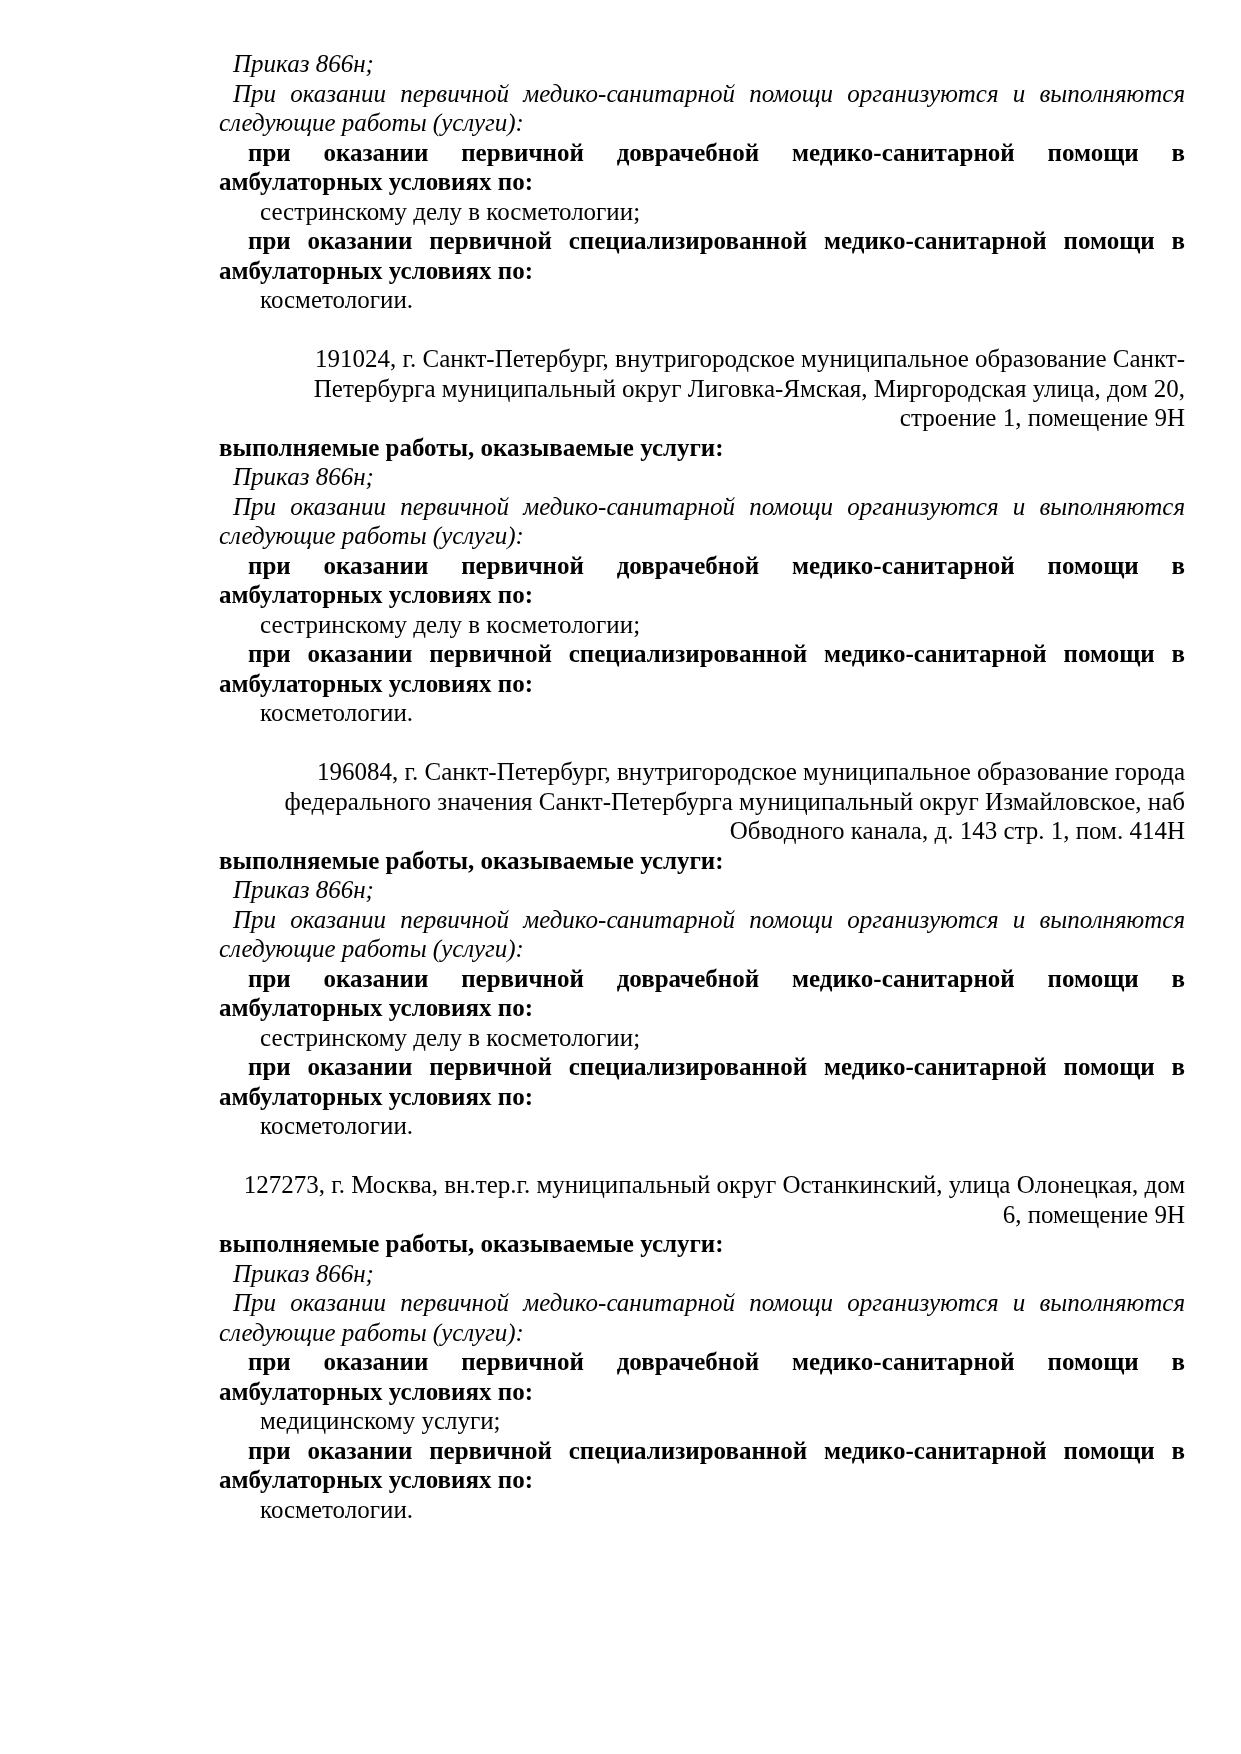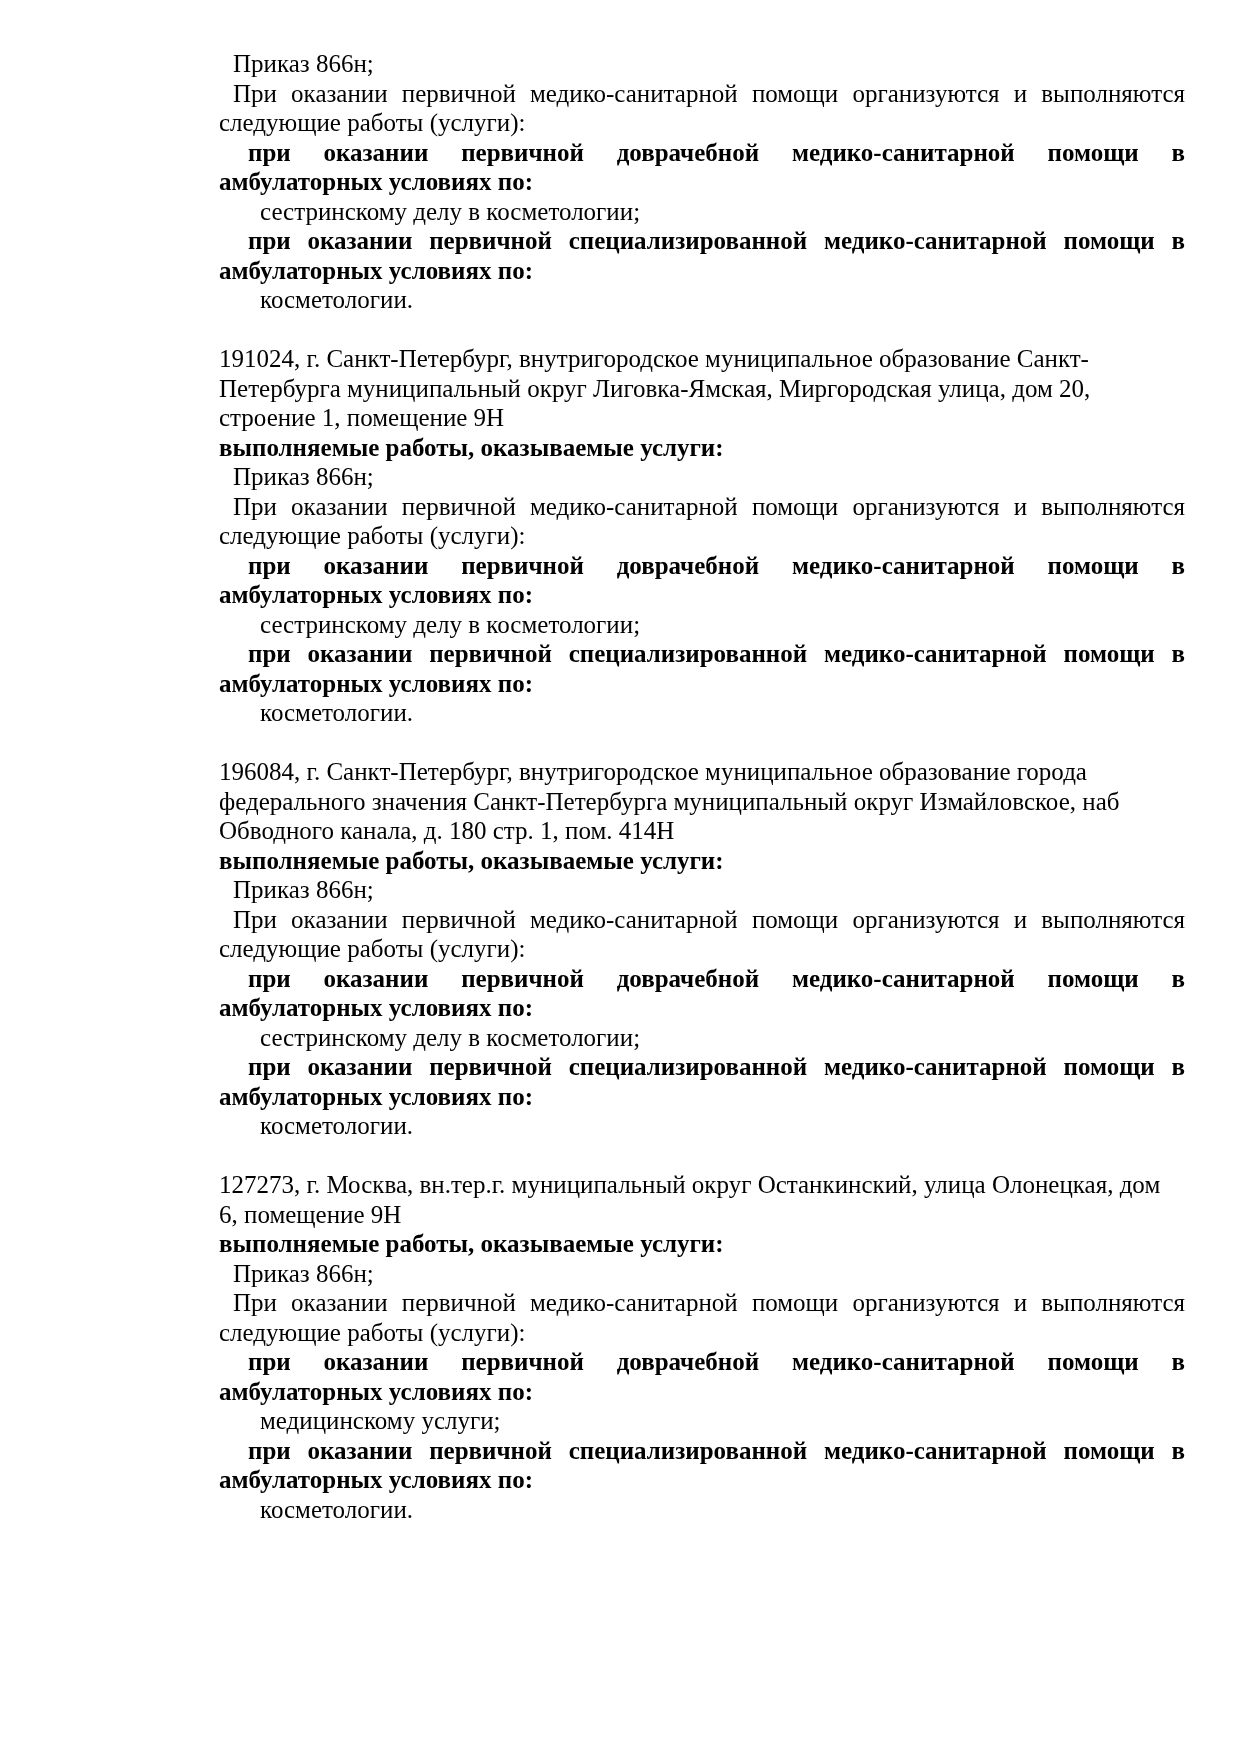--- a/index.html
+++ b/index.html
@@ -25,24 +25,24 @@
     color: #000000;
   }
   .content p {
     margin: 0;
     padding: 0;
   }
   .block + .block {
     margin-top: 29.5px;
   }
   .jt { text-align: justify; }
-  .i1 { text-indent: 14px; }
+  .i1 { text-indent: 14px; font-style: italic; }
   .i2 { text-indent: 29px; font-weight: bold; }
   .i3 { text-indent: 41px; font-family: Liberation Serif, serif; }
-  .address { text-align: left; }
+  .address { text-align: right; }
   .works { text-align: left; font-weight: bold; }
 </style>
 </head>
 <body>
 
 <div class="page">
   <div class="content">
 
     <section class="block">
       <p class="i1">Приказ 866н;</p>
@@ -58,21 +58,21 @@
       <p class="works">выполняемые работы, оказываемые услуги:</p>
       <p class="i1">Приказ 866н;</p>
       <p class="i1 jt">При оказании первичной медико-санитарной помощи организуются и выполняются следующие работы (услуги):</p>
       <p class="i2 jt">при оказании первичной доврачебной медико-санитарной помощи в амбулаторных условиях по:</p>
       <p class="i3">сестринскому делу в косметологии;</p>
       <p class="i2 jt">при оказании первичной специализированной медико-санитарной помощи в амбулаторных условиях по:</p>
       <p class="i3">косметологии.</p>
     </section>
 
     <section class="block">
-      <p class="address">196084, г. Санкт-Петербург, внутригородское муниципальное образование города федерального значения Санкт-Петербурга муниципальный округ Измайловское, наб Обводного канала, д. 180 стр. 1, пом. 414Н</p>
+      <p class="address">196084, г. Санкт-Петербург, внутригородское муниципальное образование города федерального значения Санкт-Петербурга муниципальный округ Измайловское, наб Обводного канала, д. 143 стр. 1, пом. 414Н</p>
       <p class="works">выполняемые работы, оказываемые услуги:</p>
       <p class="i1">Приказ 866н;</p>
       <p class="i1 jt">При оказании первичной медико-санитарной помощи организуются и выполняются следующие работы (услуги):</p>
       <p class="i2 jt">при оказании первичной доврачебной медико-санитарной помощи в амбулаторных условиях по:</p>
       <p class="i3">сестринскому делу в косметологии;</p>
       <p class="i2 jt">при оказании первичной специализированной медико-санитарной помощи в амбулаторных условиях по:</p>
       <p class="i3">косметологии.</p>
     </section>
 
     <section class="block">

